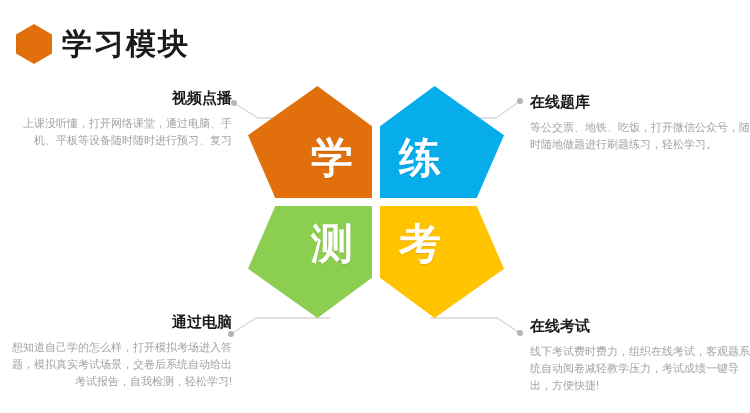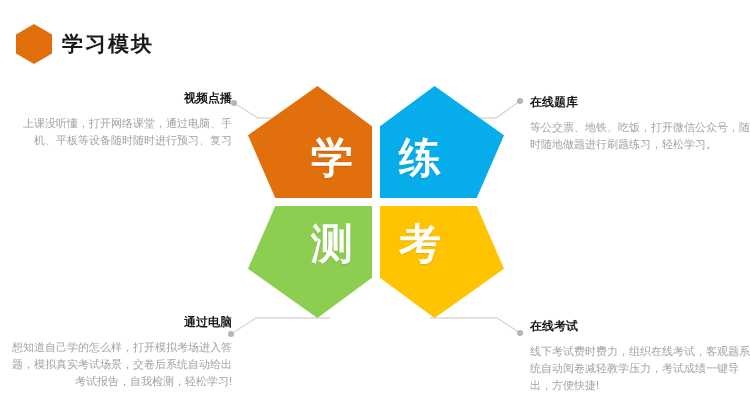--- a/index.html
+++ b/index.html
@@ -30,21 +30,21 @@
     top: 24px;
     width: 36px;
     height: 40px;
     background: #E1700C;
     clip-path: polygon(50% 0%, 100% 26%, 100% 74%, 50% 100%, 0% 74%, 0% 26%);
   }
   #page-title {
     position: absolute;
     left: 62px;
     top: 24px;
-    font-size: 21px;
+    font-size: 30px;
     font-weight: bold;
     letter-spacing: 2px;
     color: #1a1a1a;
     line-height: 40px;
     white-space: nowrap;
   }
 
   
   #connectors {
     position: absolute;
@@ -105,21 +105,21 @@
   .shape-ur { clip-path: polygon(44% 0%, 100% 44%, 78% 100%, 0% 100%, 0% 36%); }
   .shape-dl { clip-path: polygon(22% 0%, 100% 0%, 100% 64%, 56% 100%, 0% 56%); }
   .shape-dr { clip-path: polygon(0% 0%, 78% 0%, 100% 56%, 44% 100%, 0% 64%); }
 
   
   .caption {
     position: absolute;
     width: 226px;
   }
   .caption .cap-title {
-    font-size: 12px;
+    font-size: 15px;
     font-weight: bold;
     color: #1a1a1a;
     line-height: 20px;
     margin-bottom: 7px;
     white-space: nowrap;
   }
   .caption .cap-body {
     font-size: 11px;
     color: #a3a3a3;
     line-height: 17px;

